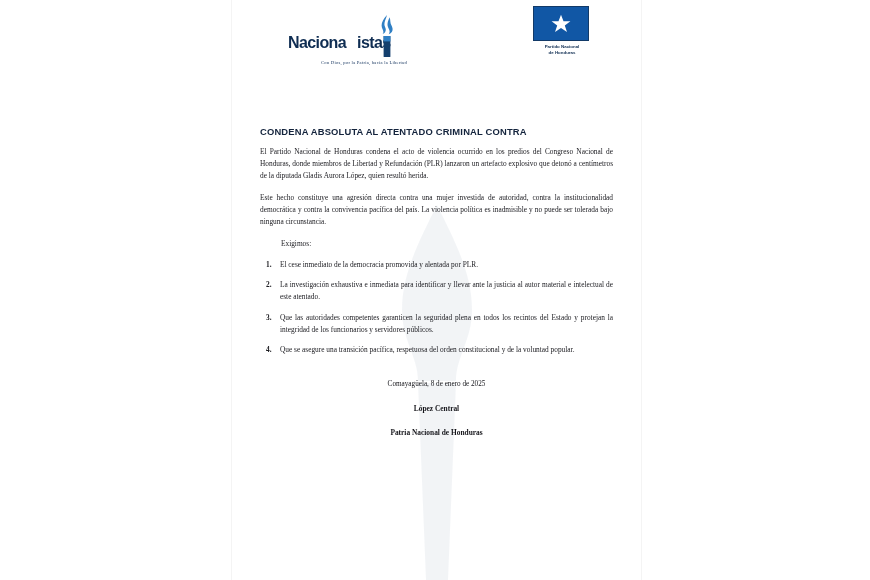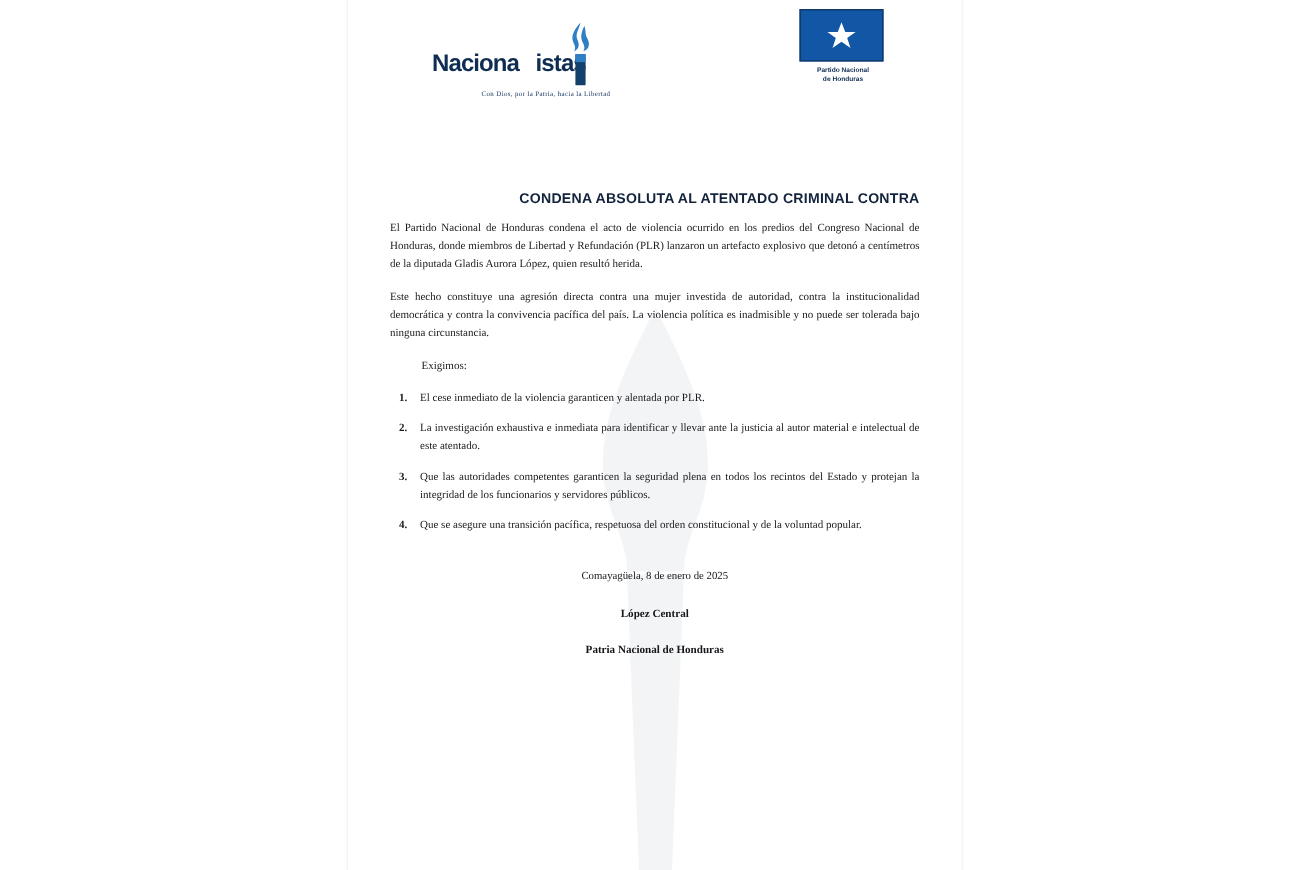--- a/index.html
+++ b/index.html
@@ -134,21 +134,21 @@
     font-size: 4.4px;
     line-height: 5.6px;
     color: #0f2d52;
     margin-top: 3px;
     font-weight: bold;
   }
 
   
   .doc-title {
     margin-top: 48px;
-    text-align: right;
+    text-align: left;
     font-family: "Liberation Sans", sans-serif;
     font-weight: bold;
     font-size: 9.4px;
     line-height: 12.5px;
     letter-spacing: 0.18px;
     color: #13233c;
   }
 
   
   .body-copy {
@@ -269,21 +269,21 @@
 
         <p class="para">El Partido Nacional de Honduras condena el acto de violencia ocurrido en los predios del Congreso Nacional de Honduras, donde miembros de Libertad y Refundación (PLR) lanzaron un artefacto explosivo que detonó a centímetros de la diputada Gladis Aurora López, quien resultó herida.</p>
 
         <p class="para">Este hecho constituye una agresión directa contra una mujer investida de autoridad, contra la institucionalidad democrática y contra la convivencia pacífica del país. La violencia política es inadmisible y no puede ser tolerada bajo ninguna circunstancia.</p>
 
         <p class="para exigimos">Exigimos:</p>
 
         <ul class="demand-list">
           <li class="demand">
             <span class="demand-num">1.</span>
-            <span class="demand-text">El cese inmediato de la violencia garanticen y alentada por PLR.</span>
+            <span class="demand-text">El cese inmediato de la democracia promovida y alentada por PLR.</span>
           </li>
           <li class="demand">
             <span class="demand-num">2.</span>
             <span class="demand-text">La investigación exhaustiva e inmediata para identificar y llevar ante la justicia al autor material e intelectual de este atentado.</span>
           </li>
           <li class="demand">
             <span class="demand-num">3.</span>
             <span class="demand-text">Que las autoridades competentes garanticen la seguridad plena en todos los recintos del Estado y protejan la integridad de los funcionarios y servidores públicos.</span>
           </li>
           <li class="demand">

